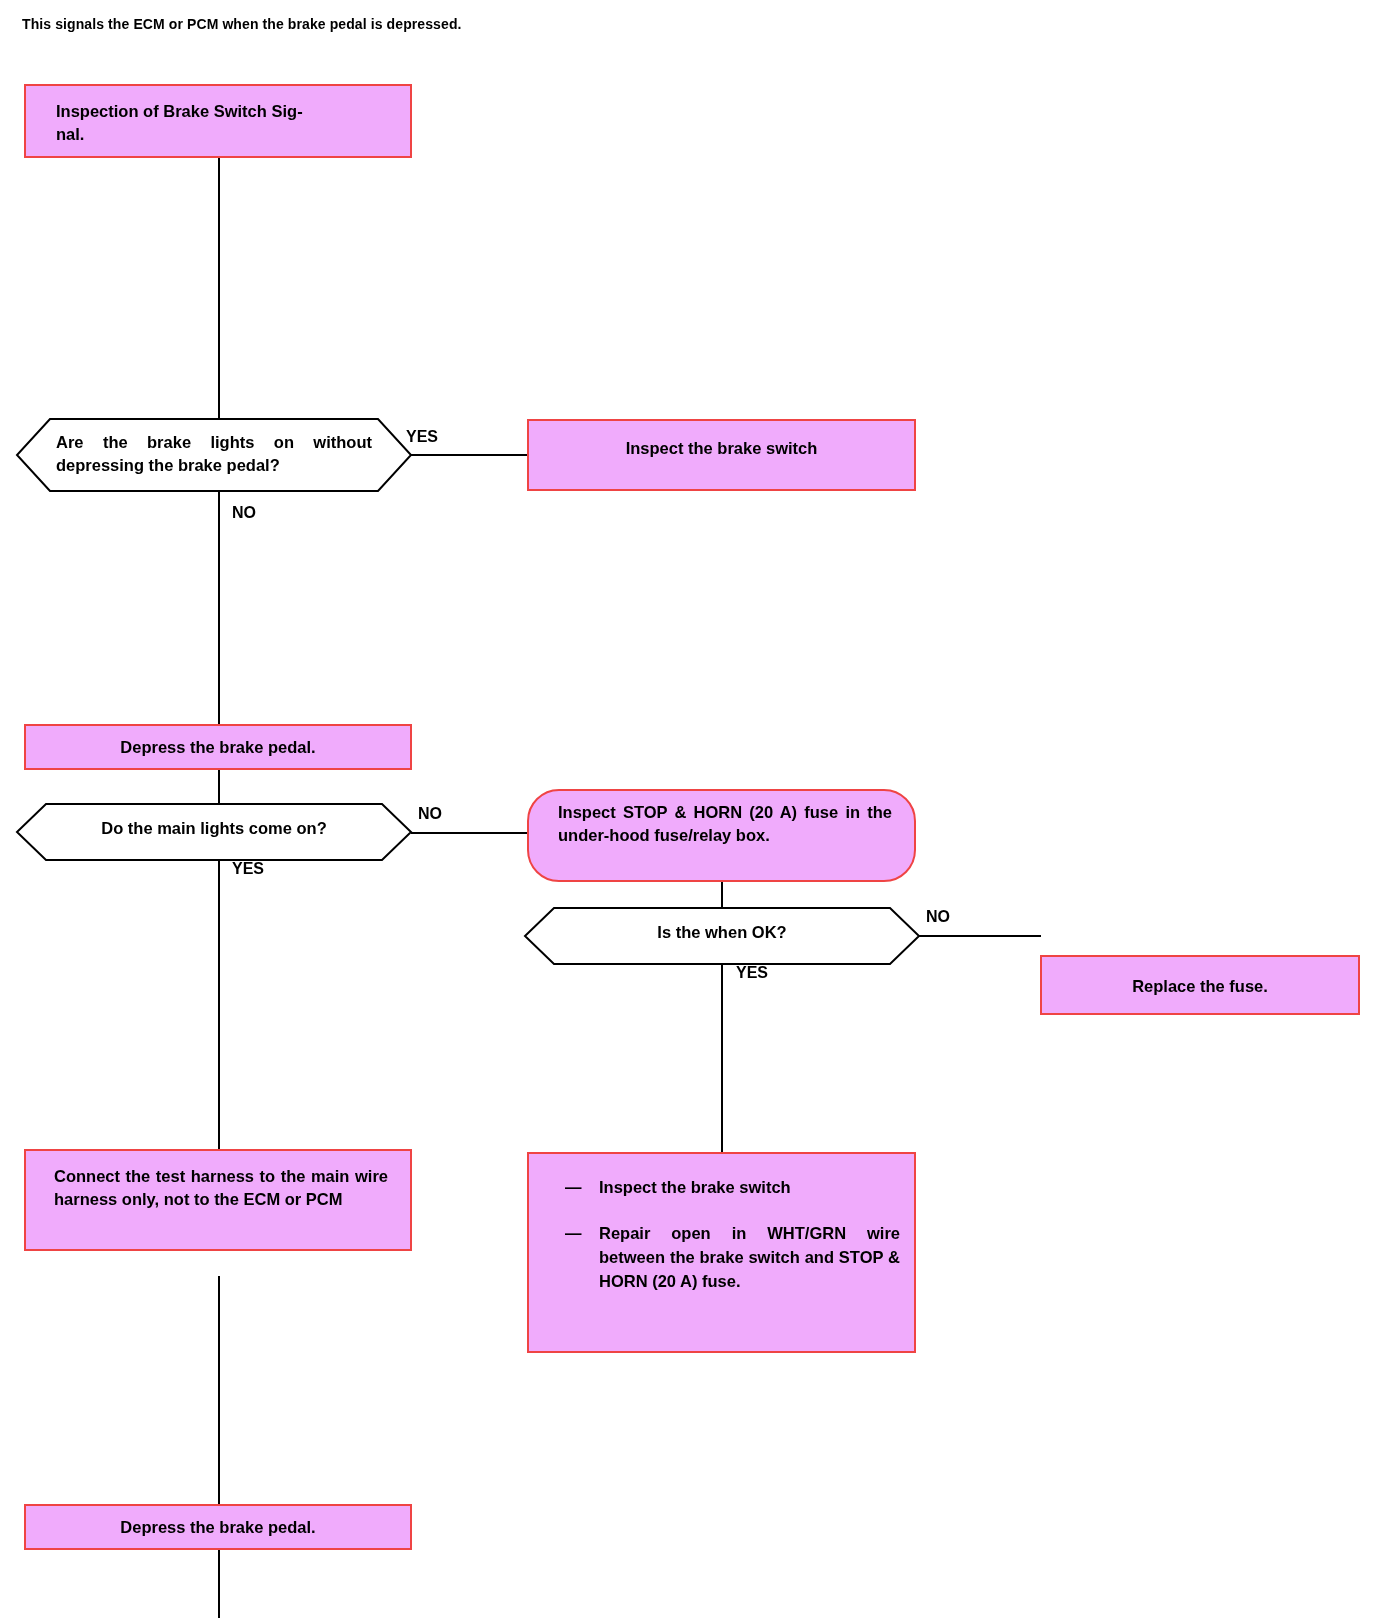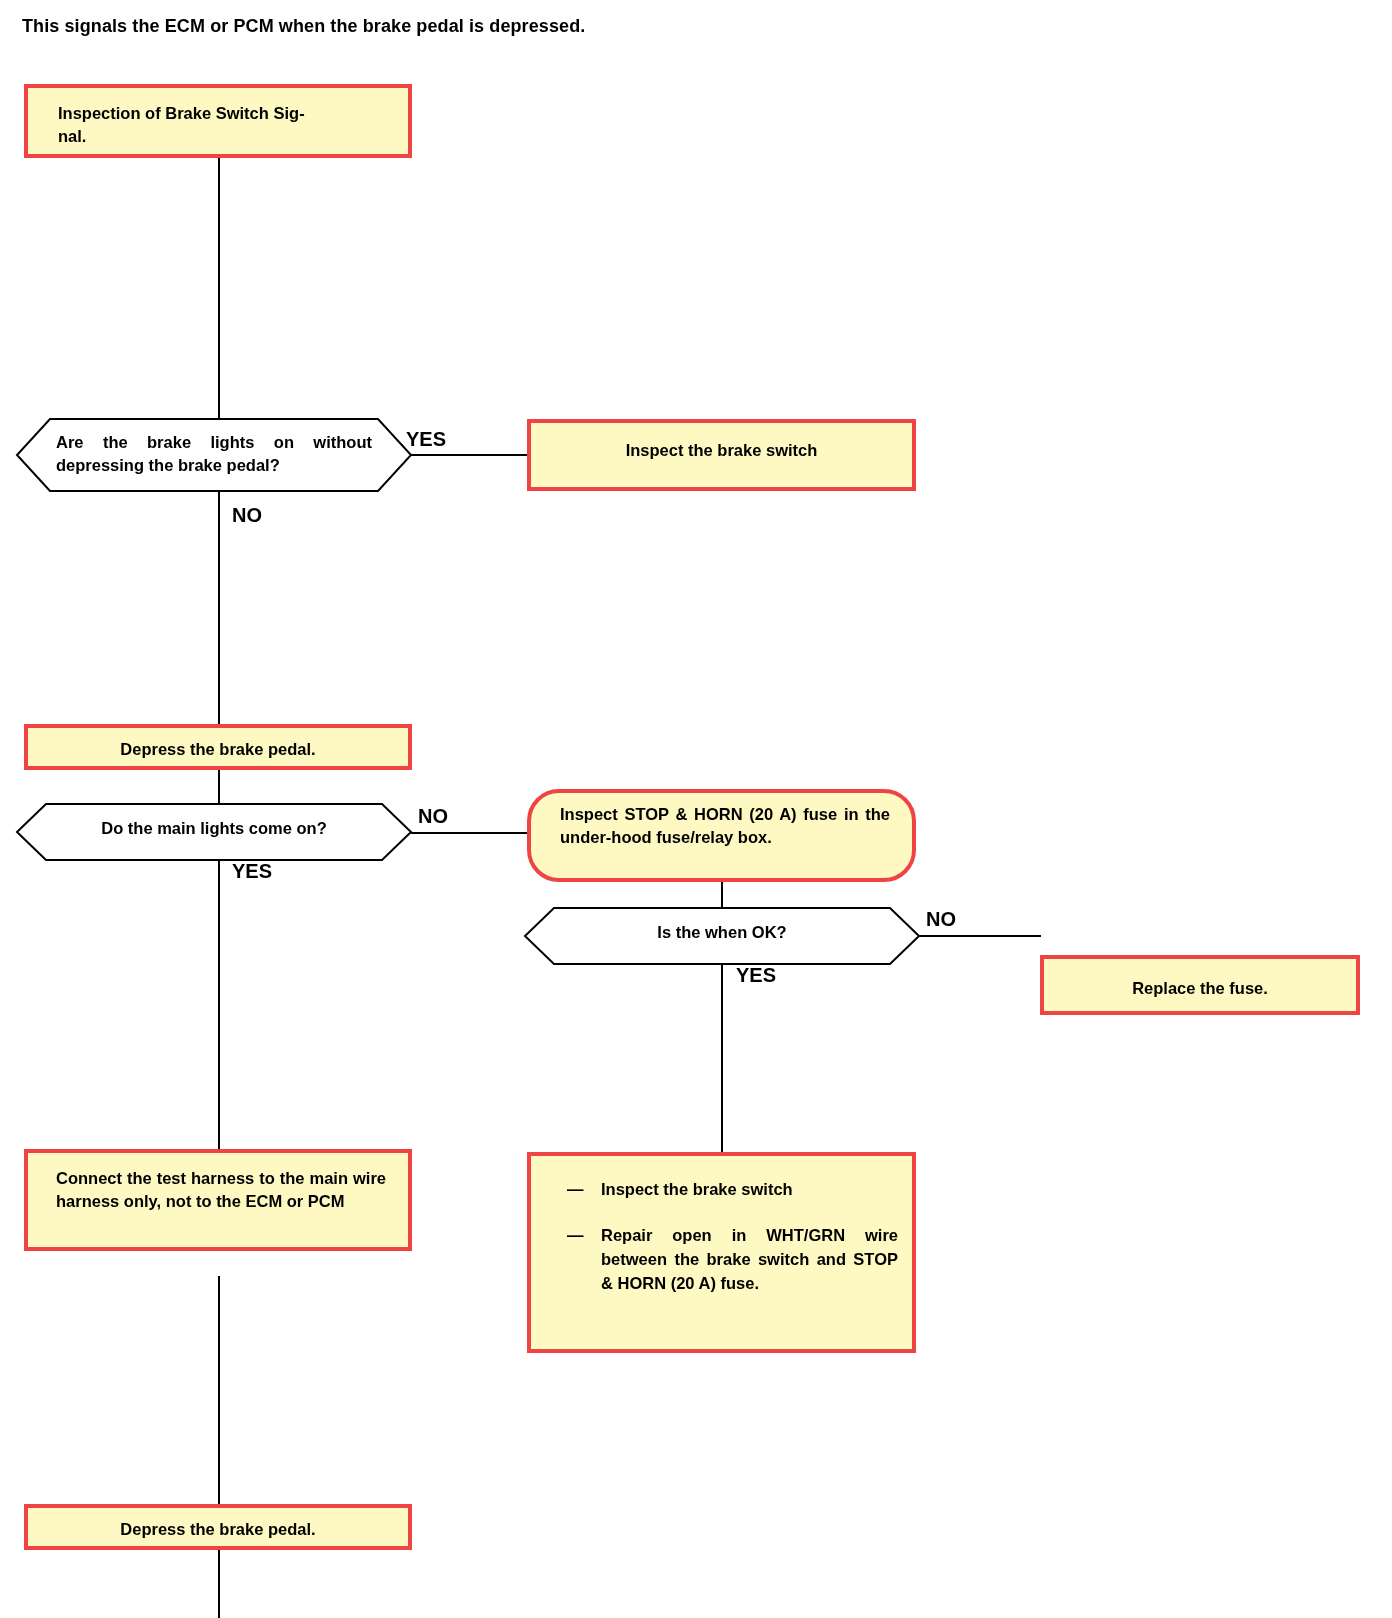--- a/index.html
+++ b/index.html
@@ -18,31 +18,31 @@
     height: 1618px;
     overflow: hidden;
     background: #ffffff;
   }
 
   
   .intro {
     position: absolute;
     left: 22px;
     top: 16px;
-    font-size: 18px;
+    font-size: 14px;
     font-weight: bold;
     letter-spacing: 0.1px;
     white-space: nowrap;
   }
 
   
   .pbox {
     position: absolute;
-    border: 4px solid #ef4444;
-    background: #fef9c3;
+    border: 2px solid #ef4444;
+    background: #f0abfc;
     box-sizing: border-box;
   }
   .pbox .ptext {
     position: absolute;
     font-size: 16.5px;
     font-weight: bold;
     line-height: 1.42;
     color: #000;
   }
 
@@ -89,21 +89,21 @@
   }
   .hline {
     position: absolute;
     height: 2px;
     background: #000;
   }
 
   
   .blabel {
     position: absolute;
-    font-size: 20px;
+    font-size: 16px;
     font-weight: bold;
     color: #000;
     white-space: nowrap;
   }
 
   
   .blist {
     position: absolute;
     left: 36px;
     right: 14px;

